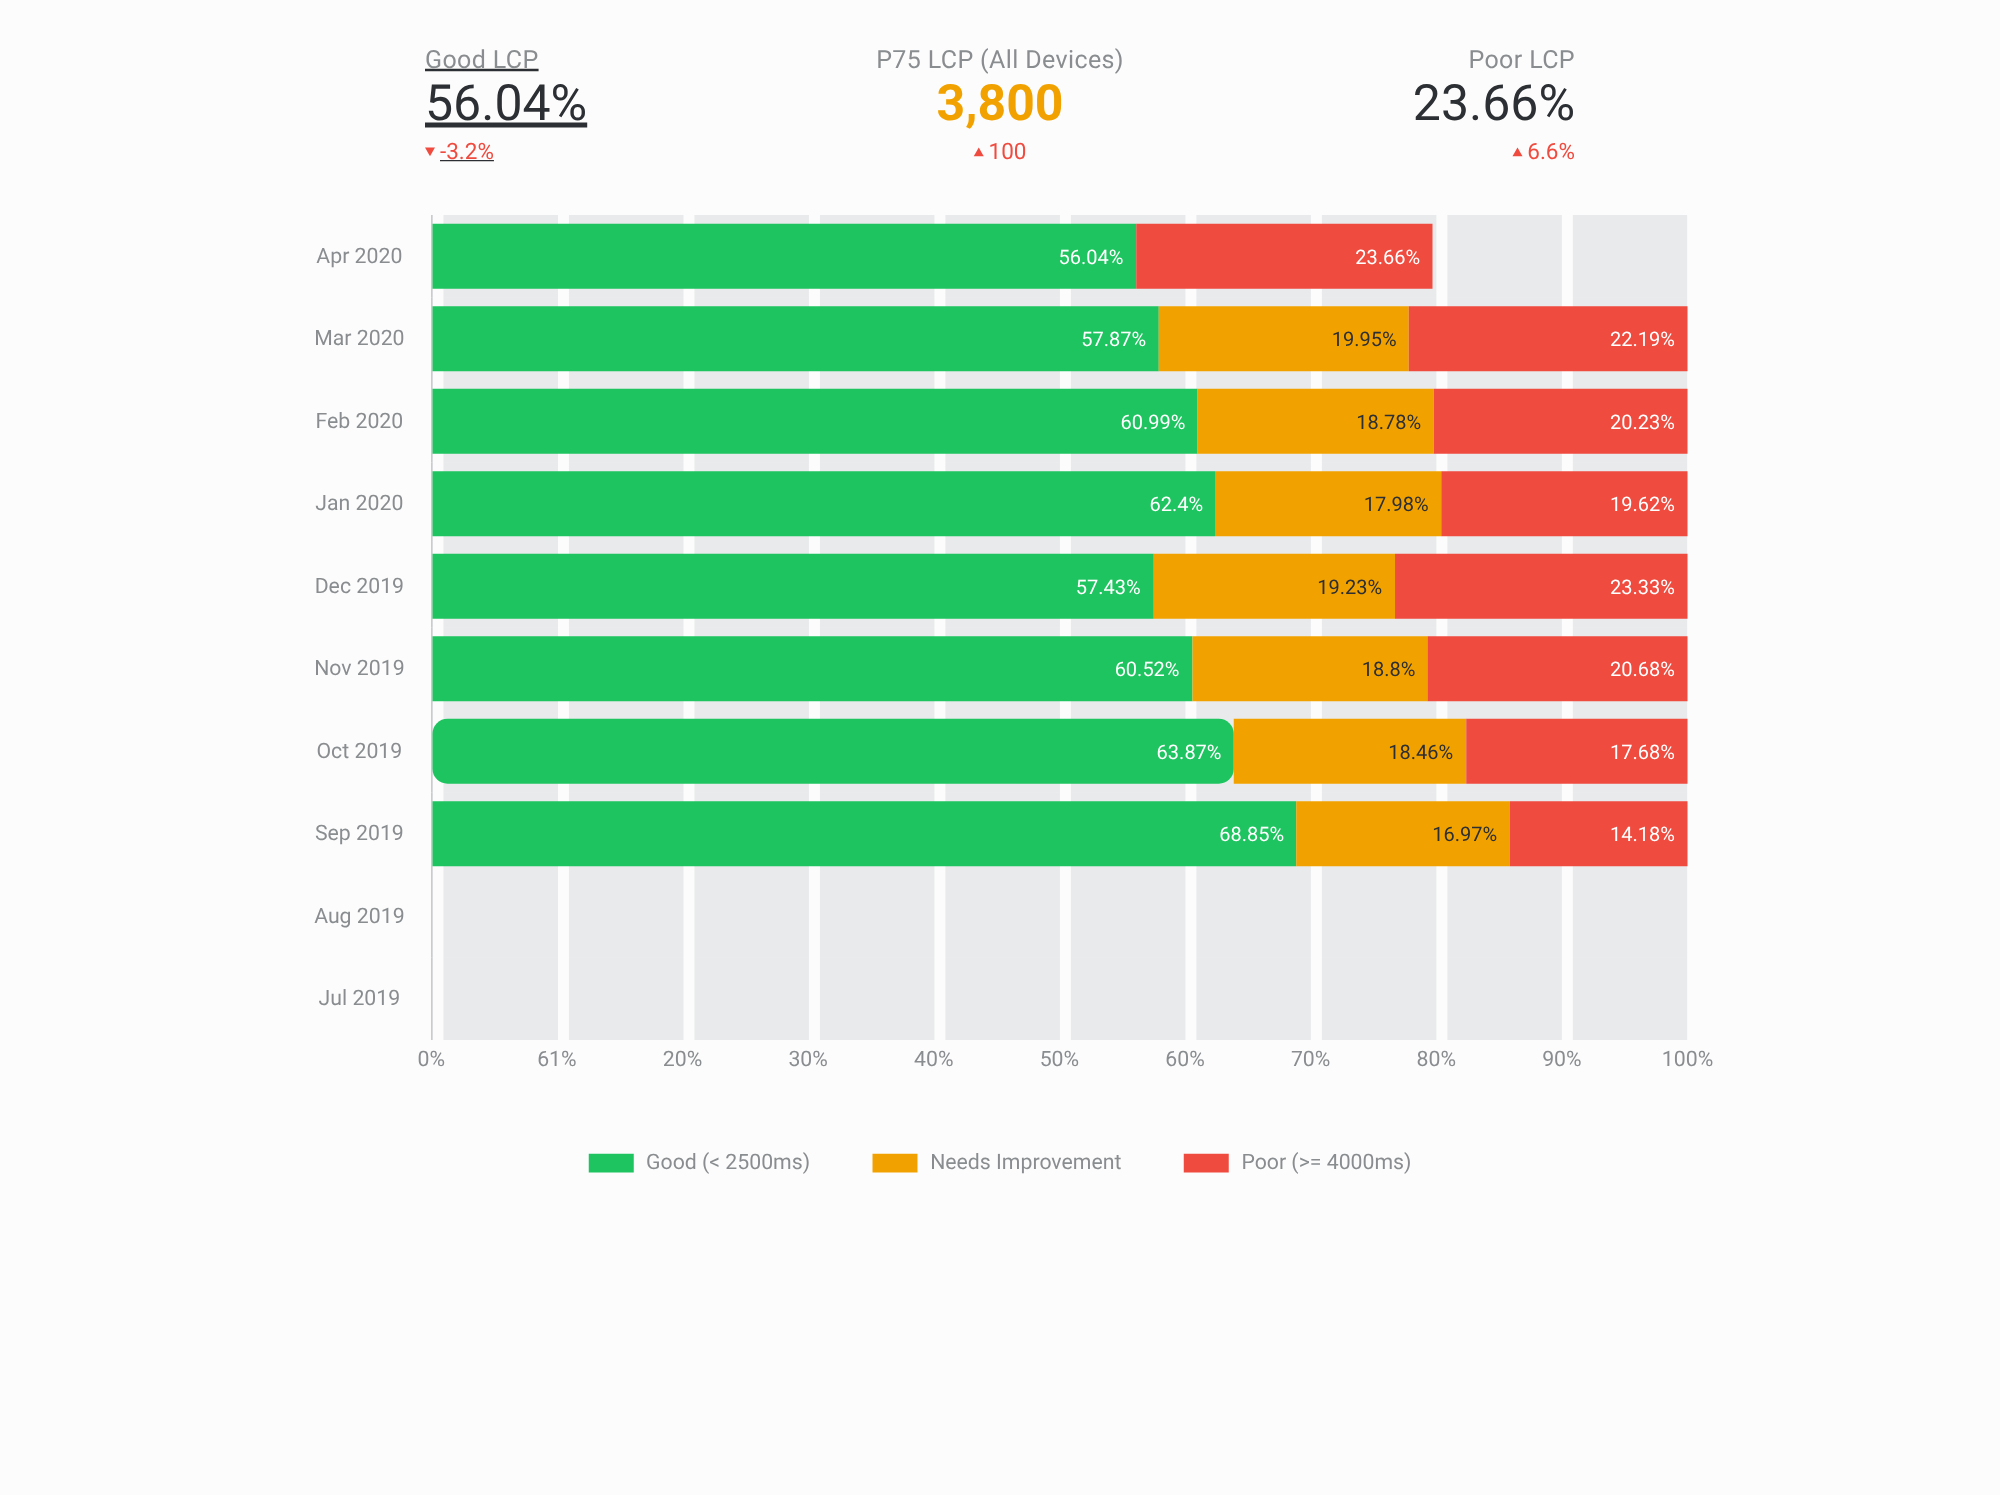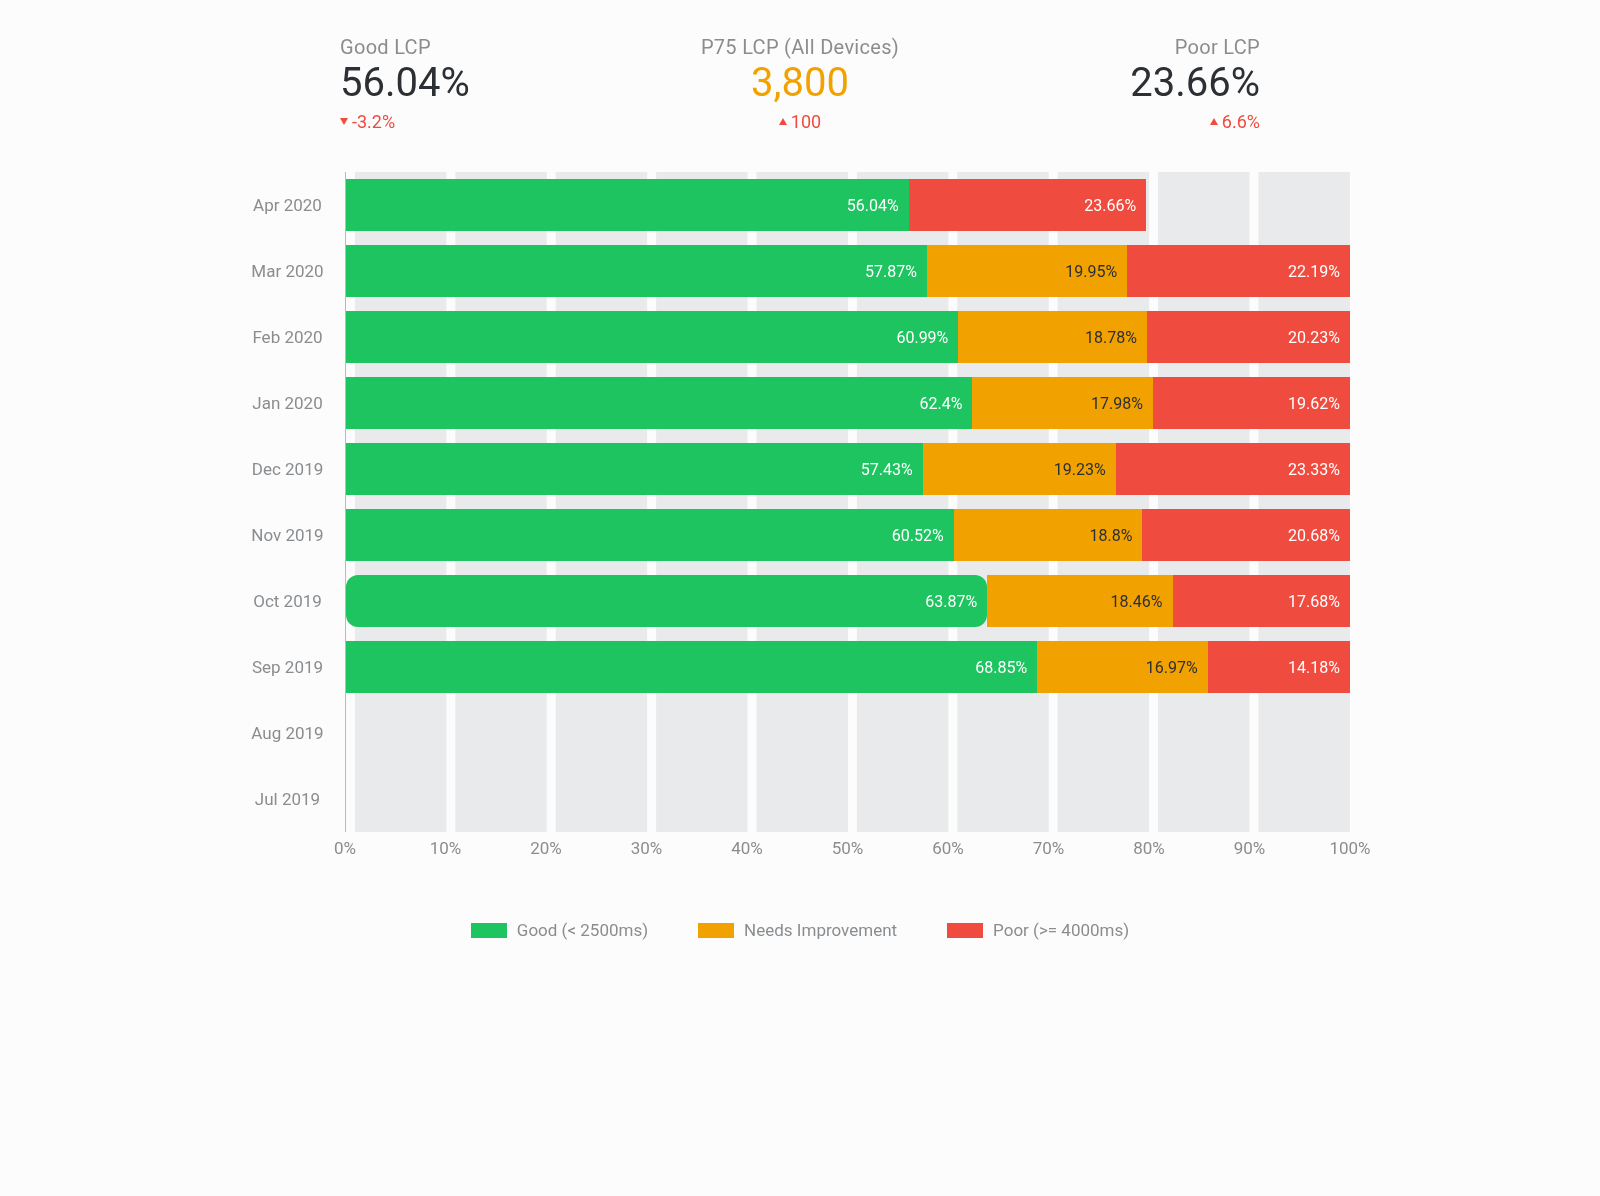--- a/index.html
+++ b/index.html
@@ -27,37 +27,37 @@
   }
 
   
   .scorecards {
     display: flex;
     justify-content: space-between;
     align-items: flex-start;
     padding: 0 90px 10px 90px;
   }
   .scorecard { display: flex; flex-direction: column; }
-  .scorecard.left   { align-items: flex-start; text-align: right; }
+  .scorecard.left   { align-items: flex-start; text-align: right; text-decoration: underline; }
   .scorecard.center { align-items: center;     text-align: center; }
   .scorecard.right  { align-items: flex-end;   text-align: right; }
   .sc-label {
     color: var(--text-gray);
     font-size: 20px;
     font-weight: 400;
     letter-spacing: .3px;
   }
   .sc-value {
     font-size: 40px;
     font-weight: 400;
     line-height: 1.1;
     margin-top: 2px;
     color: var(--text-dark);
   }
-  .sc-value.orange { color: var(--orange); font-weight: 400; }
+  .sc-value.orange { color: var(--orange); font-weight: 700; }
   .sc-delta {
     margin-top: 6px;
     font-size: 18px;
     color: var(--red);
     display: flex;
     align-items: center;
     gap: 4px;
   }
   .arrow-down, .arrow-up {
     width: 0; height: 0;
@@ -287,21 +287,21 @@
       <div class="row">
         <div class="ylabel">Jul 2019</div>
         <div class="track"></div>
       </div>
     </div>
 
   <div class="xaxis">
     <div class="ylabel"></div>
     <div class="ticks" id="xticks">
         <div class="xtick" style="left: 0%;">0%</div>
-        <div class="xtick" style="left: 10%;">10%</div>
+        <div class="xtick" style="left: 10%;">61%</div>
         <div class="xtick" style="left: 20%;">20%</div>
         <div class="xtick" style="left: 30%;">30%</div>
         <div class="xtick" style="left: 40%;">40%</div>
         <div class="xtick" style="left: 50%;">50%</div>
         <div class="xtick" style="left: 60%;">60%</div>
         <div class="xtick" style="left: 70%;">70%</div>
         <div class="xtick" style="left: 80%;">80%</div>
         <div class="xtick" style="left: 90%;">90%</div>
         <div class="xtick" style="left: 100%;">100%</div>
       </div>

